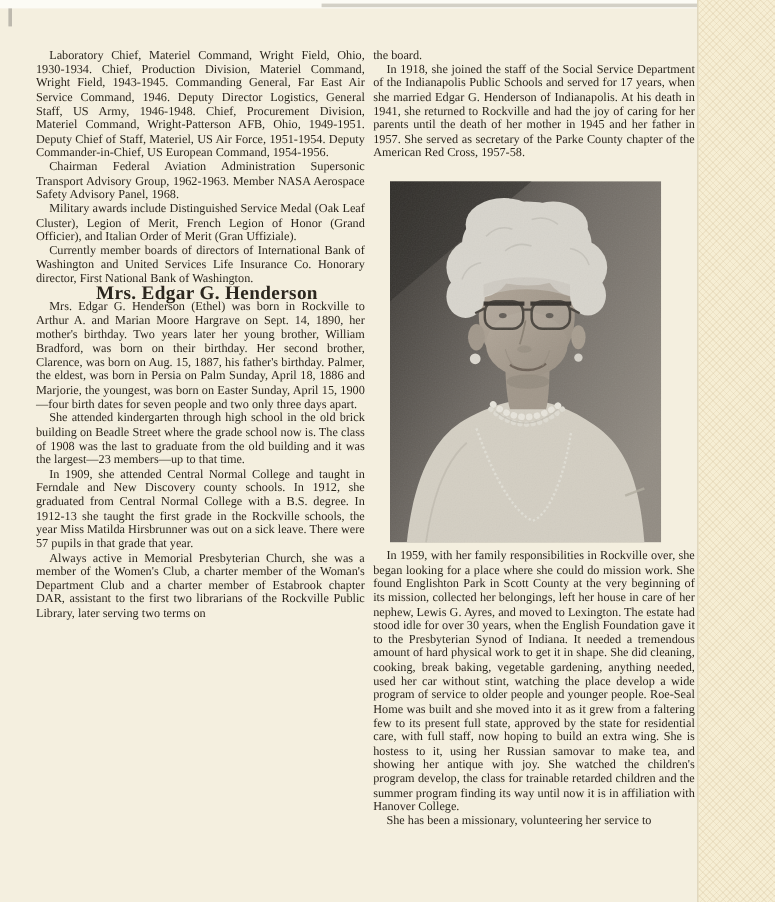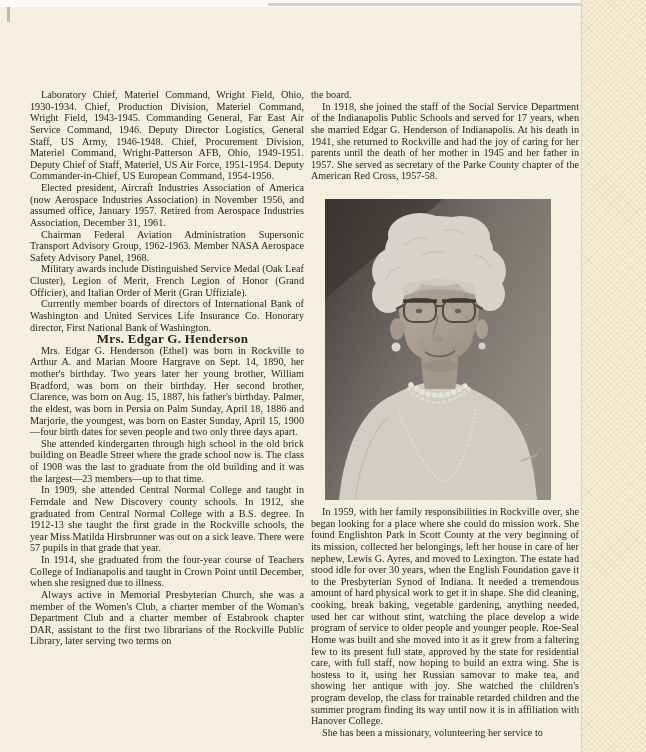--- a/index.html
+++ b/index.html
@@ -18,56 +18,53 @@
     background-color:#f6eed4;
     background-image:
       repeating-linear-gradient(45deg,  rgba(198,172,128,0.16) 0 1px, rgba(0,0,0,0) 1px 4px),
       repeating-linear-gradient(-45deg, rgba(198,172,128,0.16) 0 1px, rgba(0,0,0,0) 1px 4px);
     border-left:1px solid #ddd3ba;
   }
   .col {
     position:absolute; top:41px;
     font-size:10.2px; line-height:11.62px;
     text-align:justify;
-    margin-top:48px;
   }
   .col p { margin:0; text-indent:11px; }
   .col p.no-indent { text-indent:0; }
   .col-left  { left:30px;  width:274px; }
   .col-right { left:311px; width:268px; }
   .section-heading {
     text-align:center; font-weight:bold;
-    font-size:13px; letter-spacing:.3px;
+    font-size:16px; letter-spacing:.3px;
     margin:14px 0 12px 0; text-indent:0;
   }
   .photo-wrap {
     display:block; margin:17px 0 6px 14px;
     width:226px; height:301px;
   }
   .photo-wrap svg { display:block; width:226px; height:301px; }
 </style>
 </head>
 <body>
 
 <div class="top-strip"></div>
 <div class="top-line"></div>
 <div class="corner-mark"></div>
 <div class="page-edge-texture"></div>
 
 <div class="col col-left">
   <p>Laboratory Chief, Materiel Command, Wright Field, Ohio, 1930-1934. Chief, Production Division, Materiel Command, Wright Field, 1943-1945. Commanding General, Far East Air Service Command, 1946. Deputy Director Logistics, General Staff, US Army, 1946-1948. Chief, Procurement Division, Materiel Command, Wright-Patterson AFB, Ohio, 1949-1951. Deputy Chief of Staff, Materiel, US Air Force, 1951-1954. Deputy Commander-in-Chief, US European Command, 1954-1956.</p>
-  <p>Elected president, Aircraft Industries Association of America (now Aerospace Industries Association) in November 1956, and assumed office, January 1957. Retired from Aerospace Industries Association, December 31, 1961.</p>
   <p>Chairman Federal Aviation Administration Supersonic Transport Advisory Group, 1962-1963. Member NASA Aerospace Safety Advisory Panel, 1968.</p>
   <p>Military awards include Distinguished Service Medal (Oak Leaf Cluster), Legion of Merit, French Legion of Honor (Grand Officier), and Italian Order of Merit (Gran Uffiziale).</p>
   <p>Currently member boards of directors of International Bank of Washington and United Services Life Insurance Co. Honorary director, First National Bank of Washington.</p>
   <p class="section-heading">Mrs. Edgar G. Henderson</p>
   <p>Mrs. Edgar G. Henderson (Ethel) was born in Rockville to Arthur A. and Marian Moore Hargrave on Sept. 14, 1890, her mother's birthday. Two years later her young brother, William Bradford, was born on their birthday. Her second brother, Clarence, was born on Aug. 15, 1887, his father's birthday. Palmer, the eldest, was born in Persia on Palm Sunday, April 18, 1886 and Marjorie, the youngest, was born on Easter Sunday, April 15, 1900—four birth dates for seven people and two only three days apart.</p>
   <p>She attended kindergarten through high school in the old brick building on Beadle Street where the grade school now is. The class of 1908 was the last to graduate from the old building and it was the largest—23 members—up to that time.</p>
   <p>In 1909, she attended Central Normal College and taught in Ferndale and New Discovery county schools. In 1912, she graduated from Central Normal College with a B.S. degree. In 1912-13 she taught the first grade in the Rockville schools, the year Miss Matilda Hirsbrunner was out on a sick leave. There were 57 pupils in that grade that year.</p>
-  <p>In 1914, she graduated from the four-year course of Teachers College of Indianapolis and taught in Crown Point until December, when she resigned due to illness.</p>
   <p>Always active in Memorial Presbyterian Church, she was a member of the Women's Club, a charter member of the Woman's Department Club and a charter member of Estabrook chapter DAR, assistant to the first two librarians of the Rockville Public Library, later serving two terms on</p>
 </div>
 
 <div class="col col-right">
   <p class="no-indent">the board.</p>
   <p>In 1918, she joined the staff of the Social Service Department of the Indianapolis Public Schools and served for 17 years, when she married Edgar G. Henderson of Indianapolis. At his death in 1941, she returned to Rockville and had the joy of caring for her parents until the death of her mother in 1945 and her father in 1957. She served as secretary of the Parke County chapter of the American Red Cross, 1957-58.</p>
 
   <div class="photo-wrap" role="img" aria-label="Black-and-white portrait photograph of an elderly woman with curly white hair, browline glasses, pearl earrings, a double-strand pearl necklace and a long chain necklace, wearing a light short-sleeved top against a dark studio background">
     <svg viewBox="0 0 226 301" xmlns="http://www.w3.org/2000/svg">
       <defs>

